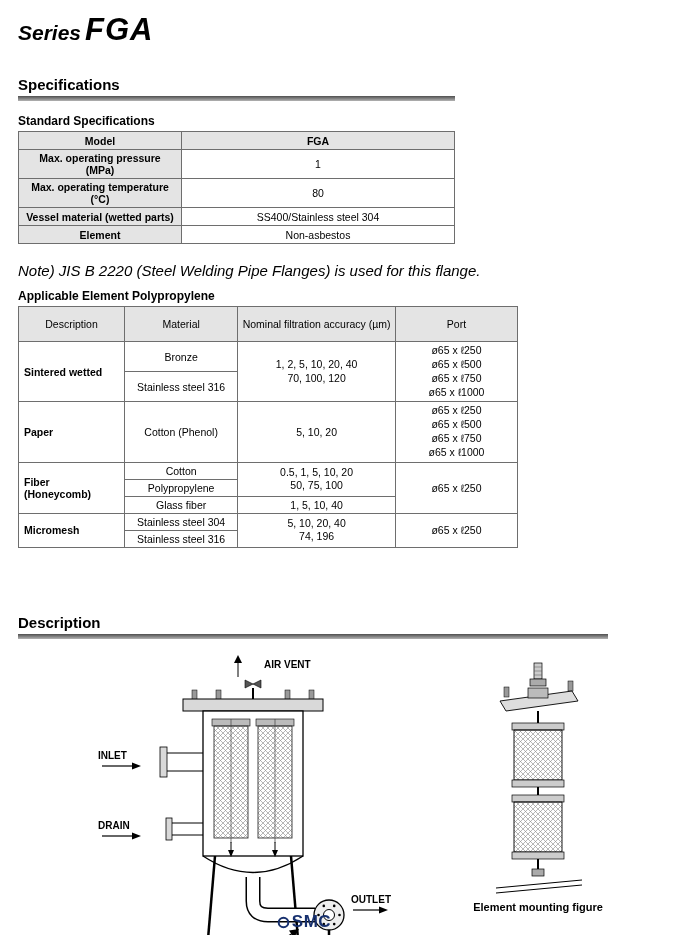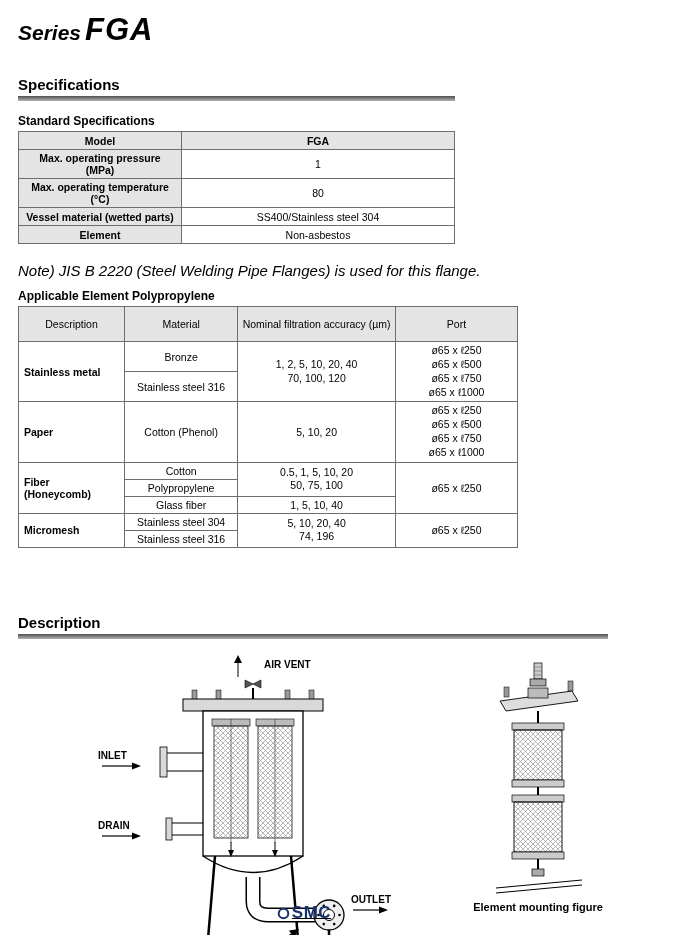--- a/index.html
+++ b/index.html
@@ -28,21 +28,21 @@
   .elem-table{width:500px;}
   .elem-table th{background:#e4e4e4;font-weight:normal;text-align:center;padding:11px 4px;}
   .desc{background:#fff;font-weight:bold;text-align:left;}
   .pre{white-space:pre-line;line-height:1.32;}
   .construction-section{margin-top:66px;}
   .figures{display:flex;align-items:flex-start;margin-top:14px;}
   .fig-left{margin-left:70px;}
   .fig-right{margin-left:30px;padding-top:6px;text-align:center;}
   .fig-caption{font-size:11px;font-weight:bold;}
   svg text{font-weight:bold;font-size:10px;font-family:"Liberation Sans",sans-serif;fill:#000;}
-  .footer{position:absolute;left:0;right:0;bottom:12px;text-align:center;text-decoration:underline;}
+  .footer{position:absolute;left:0;right:0;bottom:3px;text-align:center;}
   .smc-logo{font-weight:bold;font-size:17px;letter-spacing:0.5px;color:#17306e;vertical-align:middle;}
   .smc-icon{vertical-align:middle;margin-right:2px;}
 </style>
 </head>
 <body>
 
 <div class="page">
 
   <div class="title">
     <span class="series">Series</span><span class="model">FGA</span>
@@ -85,21 +85,21 @@
 
     <table class="elem-table">
       <tbody>
           <tr>
         <th style="width:100px">Description</th>
         <th style="width:108px">Material</th>
         <th style="width:160px">Nominal filtration accuracy (µm)</th>
         <th style="width:122px">Port</th>
       </tr>
       <tr>
-        <td class="desc" rowspan="2">Stainless metal</td>
+        <td class="desc" rowspan="2">Sintered wetted</td>
         <td class="val">Bronze</td>
         <td class="val pre" rowspan="2">1, 2, 5, 10, 20, 40
 70, 100, 120</td>
         <td class="val pre" rowspan="2">ø65 x ℓ250
 ø65 x ℓ500
 ø65 x ℓ750
 ø65 x ℓ1000</td>
       </tr>
       <tr>
         <td class="val">Stainless steel 316</td>

